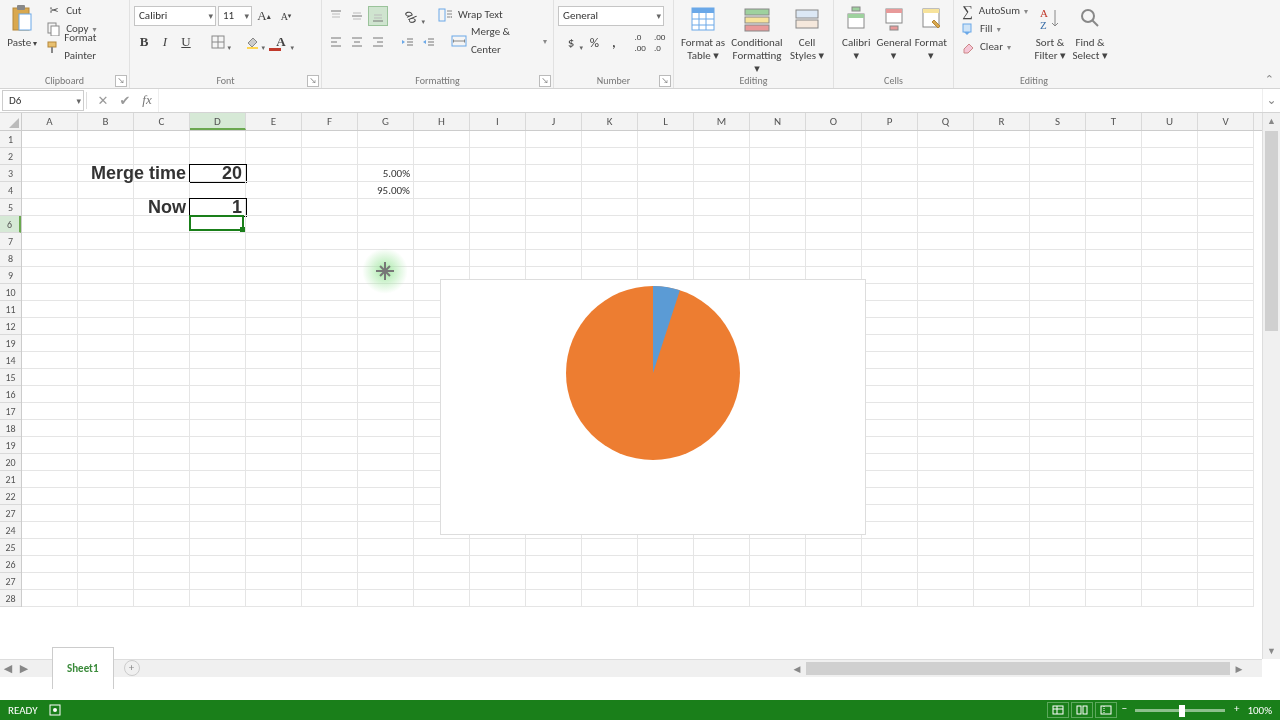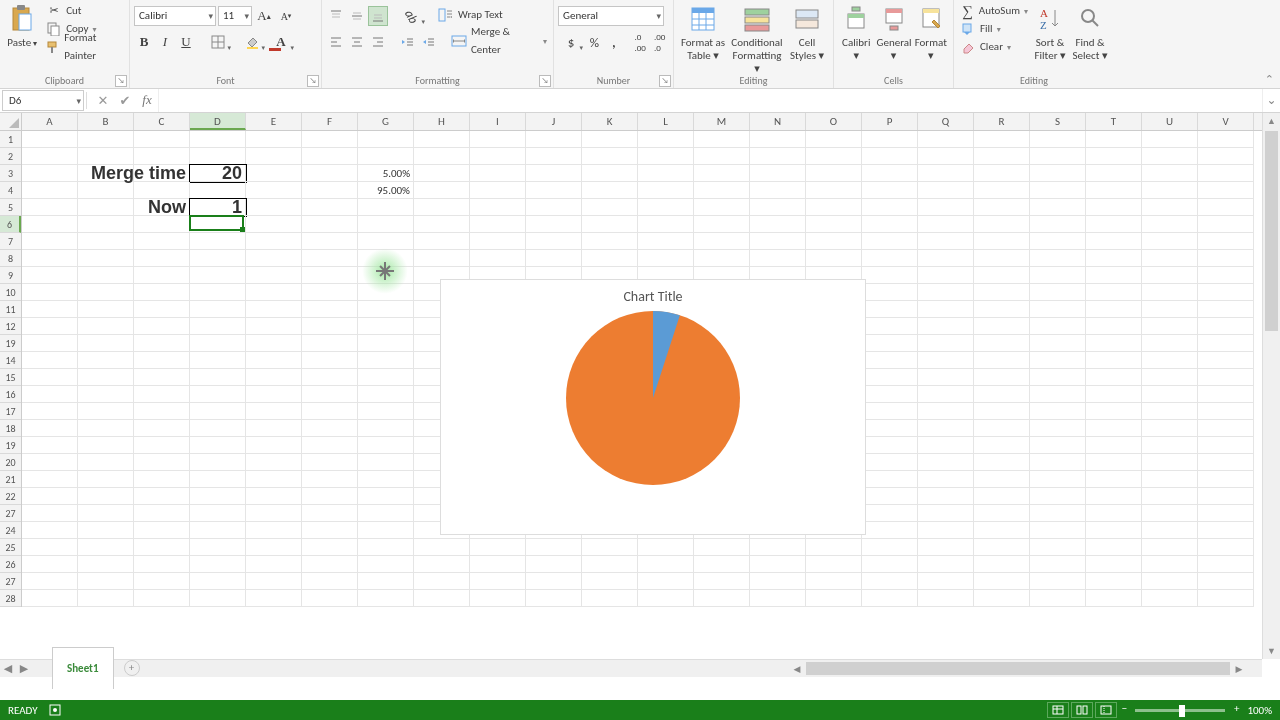--- a/index.html
+++ b/index.html
@@ -464,21 +464,20 @@
         <div>28</div>
       </div>
     <div id="cells">
       <div id="cursorsel" style="left: 167px; top: 84px; width: 55px; height: 16px;"></div>
       <div id="glow" style="left:340px;top:117px">
           <span class="d1"></span>
           <span class="d2"></span>
         </div>
 
       <div id="chart" style="left:418px;top:148px;width:426px;height:256px">
-        <div class="ctitle">Chart Title</div>
         <svg class="pie" width="174" height="174" viewBox="-1 -1 2 2">
           <circle r="1" fill="#ed7d31"></circle>
           <path id="slice1" fill="#5b9bd5" d="M0 0 L0 -1 A1 1 0 0 1 0.3090169943749474 -0.9510565162951535 Z"></path>
         </svg>
       </div>
     <div class="c" style="left: 0px; top: 0px;"></div>
         <div class="c" style="left: 56px; top: 0px;"></div>
         <div class="c" style="left: 112px; top: 0px;"></div>
         <div class="c" style="left: 168px; top: 0px;"></div>
         <div class="c" style="left: 224px; top: 0px;"></div>

